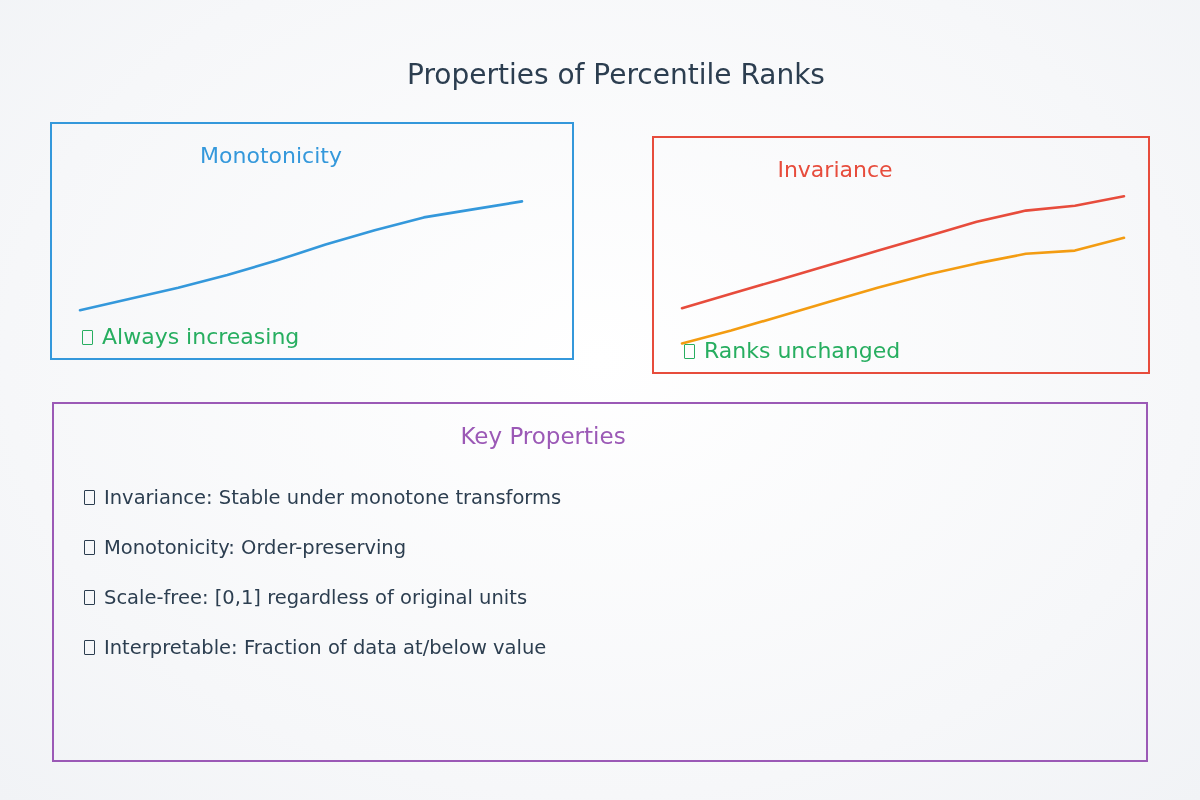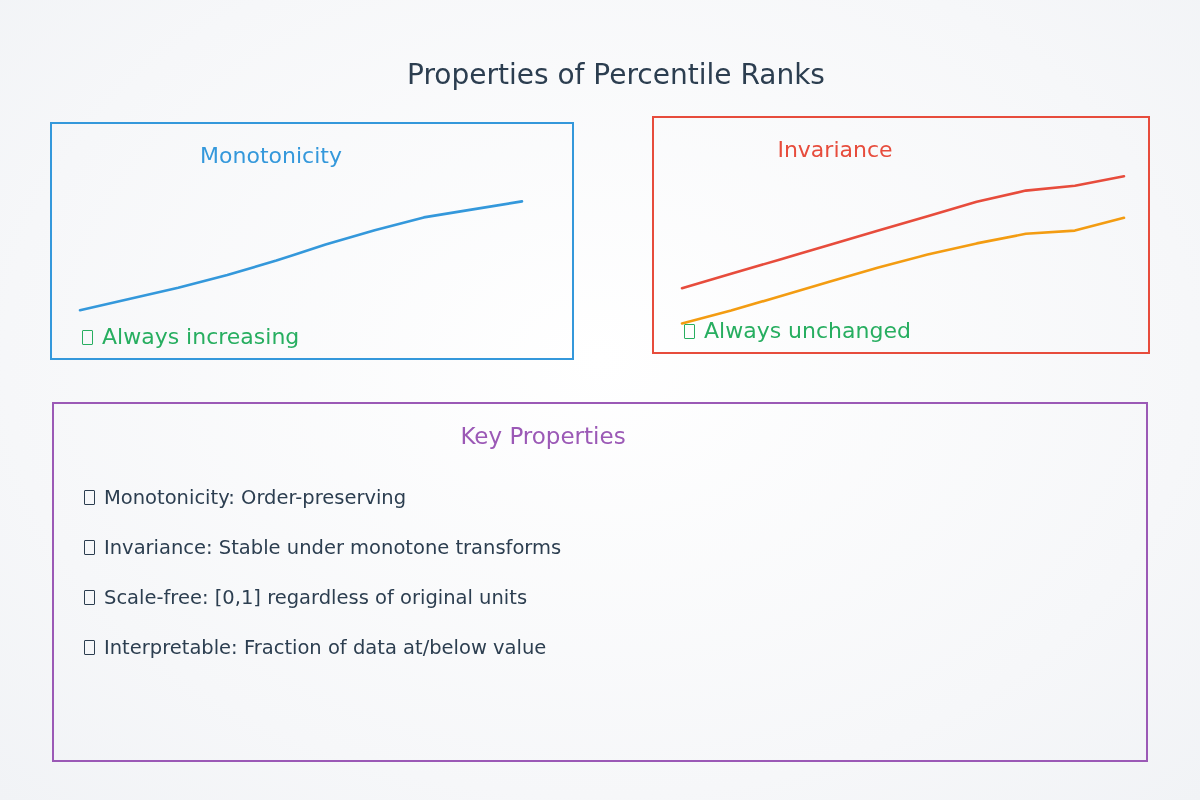--- a/index.html
+++ b/index.html
@@ -14,21 +14,21 @@
 
   .title {
     position: absolute; top: 42px; left: 0; width: 100%;
     text-align: center; margin: 16px;
     font-size: 28px; font-weight: 400;
     color: var(--title-text, #2c3e50);
   }
 
   .panel { position: absolute; box-sizing: border-box; background: transparent; }
   .panel-mono { left: 50px;  top: 122px; width: 524px;  height: 238px; border: 2.5px solid var(--monotonicity-accent, #3498db); }
-  .panel-inv  { left: 652px; top: 116px; width: 498px;  height: 238px; border: 2.5px solid var(--invariance-accent, #e74c3c); }
+  .panel-inv  { left: 652px; top: 136px; width: 498px;  height: 238px; border: 2.5px solid var(--invariance-accent, #e74c3c); }
   .panel-key  { left: 52px;  top: 402px; width: 1096px; height: 360px; border: 2.5px solid var(--key-properties-accent, #9b59b6); }
 
   .panel-title {
     position: absolute; top: 19px; left: 0; width: 100%;
     text-align: center; font-size: 22px; font-weight: 400;
   }
   .panel-mono .panel-title { color: var(--monotonicity-accent, #3498db); transform: translateX(-41px); }
   .panel-inv  .panel-title { color: var(--invariance-accent, #e74c3c);   transform: translateX(-66px); }
   .panel-key  .panel-title { color: var(--key-properties-accent, #9b59b6); transform: translateX(-57px); font-size: 23px; }
 
@@ -75,32 +75,32 @@
     </div>
   </section>
 
   <section class="panel panel-inv">
     <div class="panel-title">Invariance</div>
     <svg class="chart" viewBox="0 0 442 160" preserveAspectRatio="none">
         <polyline points="0.0,115.2 49.1,100.8 98.2,86.4 147.3,72.0 196.4,57.6 245.6,43.2 294.7,28.8 343.8,17.6 392.9,12.8 442.0,3.2" fill="none" stroke="#e74c3c" stroke-width="2.6" stroke-linejoin="round" stroke-linecap="round"></polyline>
         <polyline points="0.0,150.4 49.1,137.6 98.2,123.2 147.3,108.8 196.4,94.4 245.6,81.6 294.7,70.4 343.8,60.8 392.9,57.6 442.0,44.8" fill="none" stroke="#f39c12" stroke-width="2.6" stroke-linejoin="round" stroke-linecap="round"></polyline>
       </svg>
     <div class="caption">
-      <span class="tofu"></span><span>Always unchanged</span>
+      <span class="tofu"></span><span>Ranks unchanged</span>
     </div>
   </section>
 
   <section class="panel panel-key">
     <div class="panel-title">Key Properties</div>
     <ul class="props">
       <li>
-        <span class="tofu"></span><span>Monotonicity: Order-preserving</span>
+        <span class="tofu"></span><span>Invariance: Stable under monotone transforms</span>
       </li>
       <li>
-        <span class="tofu"></span><span>Invariance: Stable under monotone transforms</span>
+        <span class="tofu"></span><span>Monotonicity: Order-preserving</span>
       </li>
       <li>
         <span class="tofu"></span><span>Scale-free: [0,1] regardless of original units</span>
       </li>
       <li>
         <span class="tofu"></span><span>Interpretable: Fraction of data at/below value</span>
       </li>
     </ul>
   </section>
 

